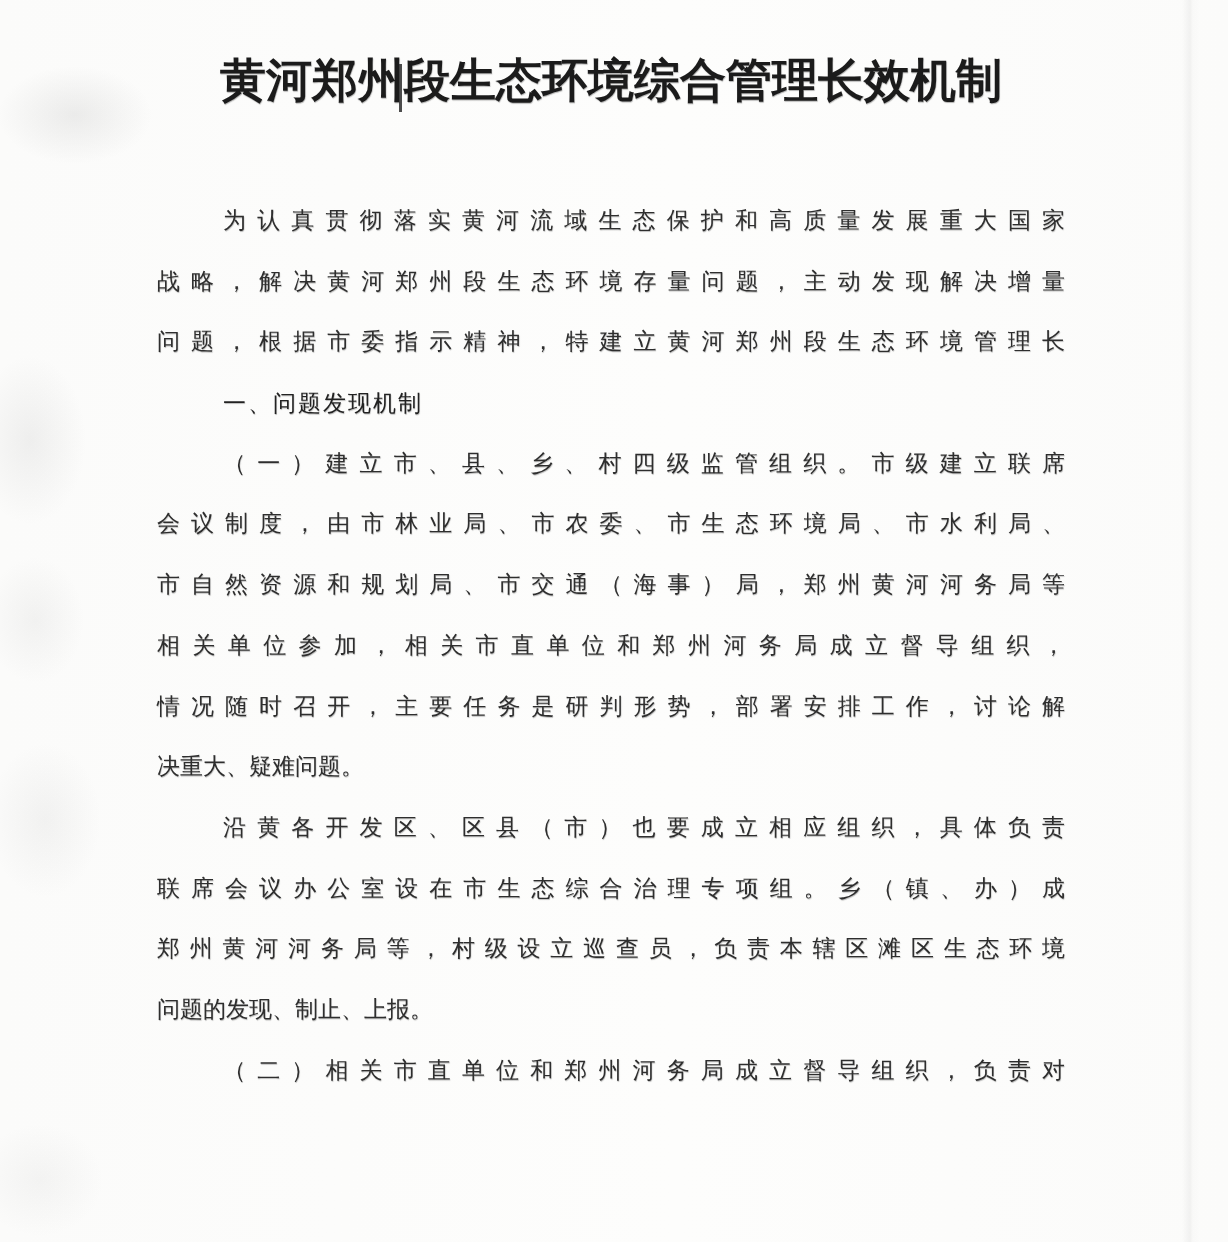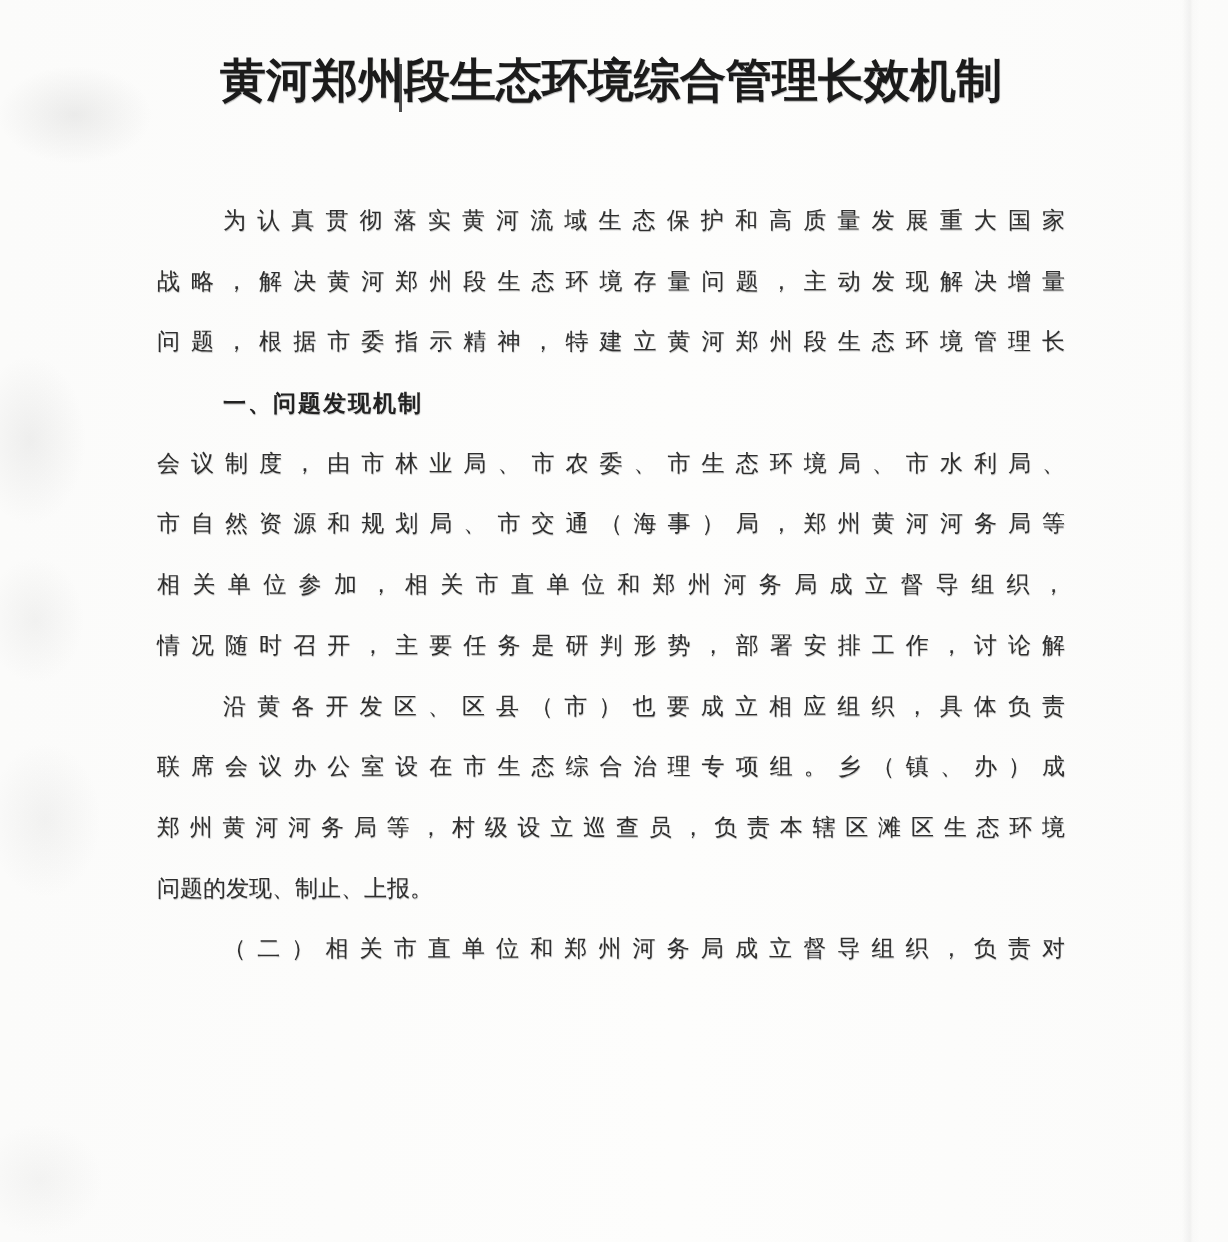--- a/index.html
+++ b/index.html
@@ -75,21 +75,21 @@
     color: #2e2e2e;
     text-shadow: 0.5px 0.5px 0.8px rgba(70,70,70,0.35);
   }
   .line.indent { text-indent: 66px; }
   .line.last {
     text-align: left;
     text-align-last: left;
   }
   .line.heading {
     font-family: "Liberation Sans", "DejaVu Sans", sans-serif;
-    font-weight: bold;
+    font-weight: normal;
     letter-spacing: 2px;
     color: #222222;
     text-align: center;
     text-align-last: left;
   }
 </style>
 </head>
 <body>
 
 <div class="page">
@@ -97,23 +97,25 @@
 
   <div class="doc-title">黄河郑州段生态环境综合管理长效机制</div>
 
   <div class="title-artifact"></div>
 
   <div class="doc-body">
       <div class="line indent">为认真贯彻落实黄河流域生态保护和高质量发展重大国家</div>
       <div class="line">战略，解决黄河郑州段生态环境存量问题，主动发现解决增量</div>
       <div class="line">问题，根据市委指示精神，特建立黄河郑州段生态环境管理长</div>
       <div class="line indent last heading">一、问题发现机制</div>
+      <div class="line indent">（一）建立市、县、乡、村四级监管组织。市级建立联席</div>
       <div class="line">会议制度，由市林业局、市农委、市生态环境局、市水利局、</div>
       <div class="line">市自然资源和规划局、市交通（海事）局，郑州黄河河务局等</div>
       <div class="line">相关单位参加，相关市直单位和郑州河务局成立督导组织，</div>
       <div class="line">情况随时召开，主要任务是研判形势，部署安排工作，讨论解</div>
+      <div class="line last">决重大、疑难问题。</div>
       <div class="line indent">沿黄各开发区、区县（市）也要成立相应组织，具体负责</div>
       <div class="line">联席会议办公室设在市生态综合治理专项组。乡（镇、办）成</div>
       <div class="line">郑州黄河河务局等，村级设立巡查员，负责本辖区滩区生态环境</div>
       <div class="line last">问题的发现、制止、上报。</div>
       <div class="line indent">（二）相关市直单位和郑州河务局成立督导组织，负责对</div>
     </div>
 </div>
 
 </body></html>

